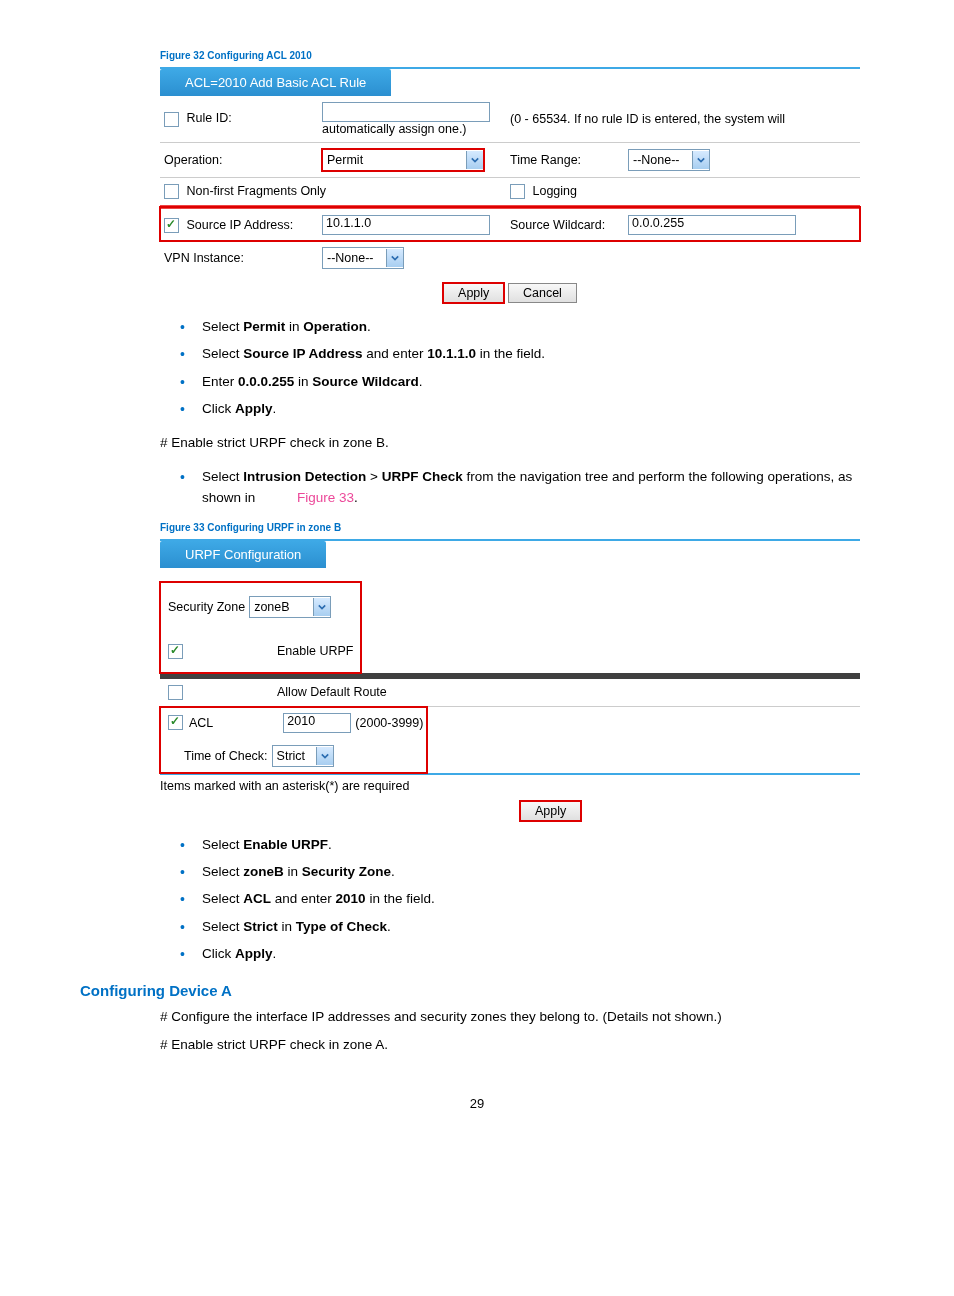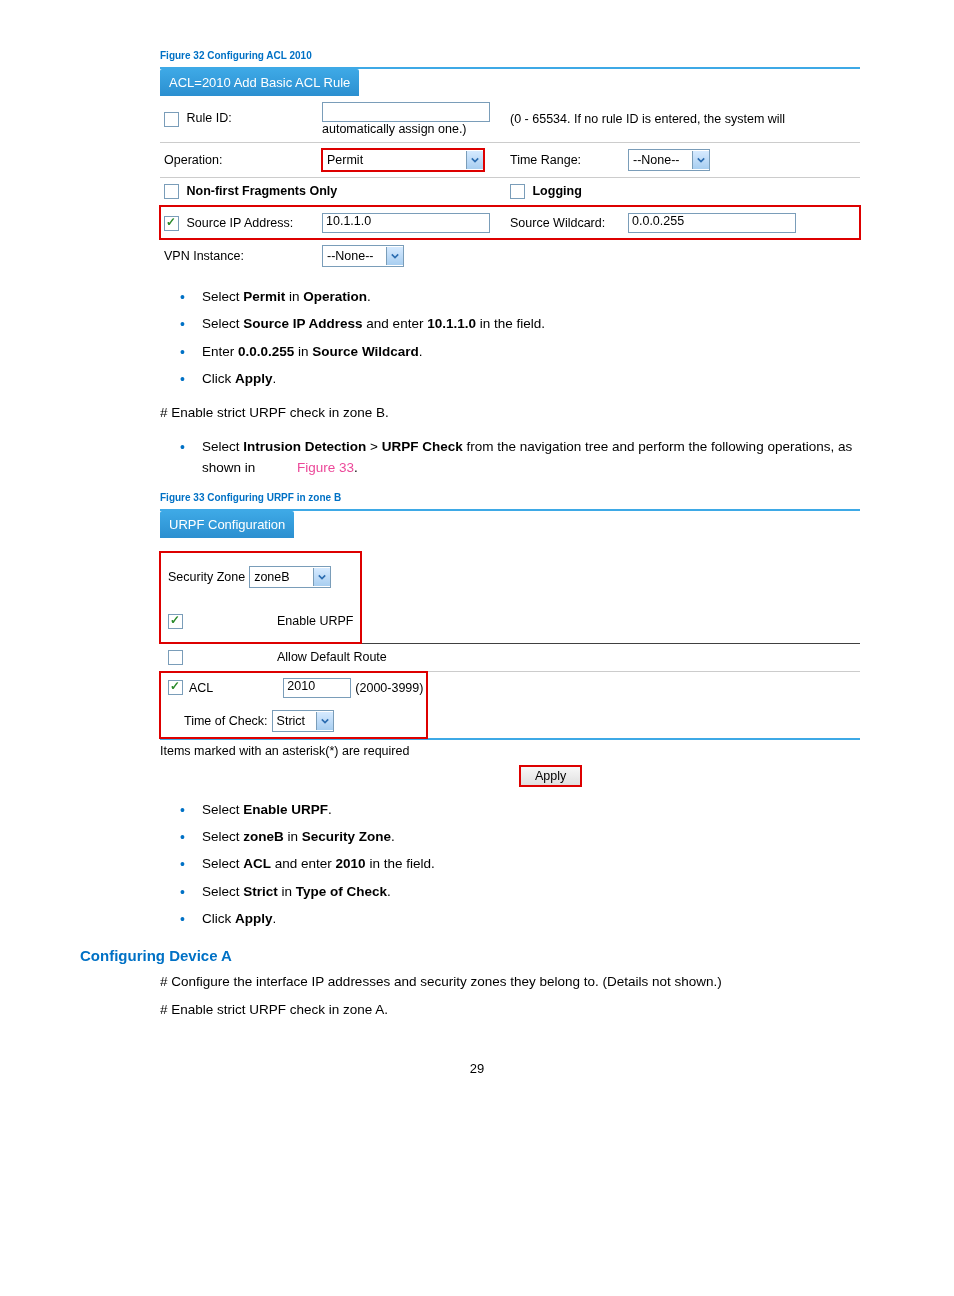--- a/index.html
+++ b/index.html
@@ -24,21 +24,21 @@
     margin: 18px 0 8px 0;
   }
   .screenshot {
     margin-left: 80px;
     width: 700px;
     border: none;
   }
   .tab-bar {
     background: linear-gradient(#3ea9e6, #2b8fd0);
     color: #fff;
-    padding: 6px 9px;
+    padding: 6px 25px;
     font-size: 13px;
     border-radius: 2px 2px 0 0;
     display: inline-block;
   }
   .panel {
     border-top: 2px solid #3ea9e6;
   }
   table.form {
     border-collapse: collapse;
     width: 100%;
@@ -175,21 +175,21 @@
           <span class="sel" style="width:80px;">
             <span class="sel-text">--None--</span>
             <span class="sel-btn">
                   <svg viewBox="0 0 10 10">
                     <path d="M1 3 L5 7 L9 3" fill="none" stroke="#2b6cb0" stroke-width="2"></path>
                   </svg>
                 </span>
           </span>
         </td>
       </tr>
-      <tr style="border-bottom:2px solid #ef4444;font-weight:bold;">
+      <tr style="border-bottom:4px solid #ef4444;">
         <td colspan="2">
           <span class="chk"></span>
           <span>Non-first Fragments Only</span>
         </td>
         <td colspan="2">
           <span class="chk"></span>
           <span>Logging</span>
         </td>
       </tr>
       <tr class="red-box">
@@ -215,20 +215,24 @@
                     <path d="M1 3 L5 7 L9 3" fill="none" stroke="#2b6cb0" stroke-width="2"></path>
                   </svg>
                 </span>
           </span>
         </td>
         <td></td>
             <td></td>
       </tr>
     </tbody>
       </table>
+    <div class="btn-row">
+      <span class="btn red-box">Apply</span>
+      <span class="btn">Cancel</span>
+    </div>
   </div>
 </div>
 
 <ul class="bullets">
   <li><span>Select </span><b>Permit</b><span> in </span><b>Operation</b><span>.</span></li>
   <li><span>Select </span><b>Source IP Address</b><span> and enter </span><b>10.1.1.0</b><span> in the field.</span></li>
   <li><span>Enter </span><b>0.0.0.255</b><span> in </span><b>Source Wildcard</b><span>.</span></li>
   <li><span>Click </span><b>Apply</b><span>.</span></li>
 </ul>
 
@@ -254,21 +258,21 @@
                   <path d="M1 3 L5 7 L9 3" fill="none" stroke="#2b6cb0" stroke-width="2"></path>
                 </svg>
               </span>
           </span>
         </div>
         <div class="urpf-row" style="margin-top:14px;">
           <span class="chk checked"></span>
           <span style="margin-left:90px;">Enable URPF</span>
         </div>
       </div>
-      <div class="urpf-row" style="border-top:1px solid #404040;border-bottom:1px solid #ccc;">
+      <div class="urpf-row" style="border-top:6px solid #404040;border-bottom:1px solid #ccc;">
         <span class="chk" style="margin-left:4px;"></span>
         <span style="margin-left:90px;">Allow Default Route</span>
       </div>
       <div class="red-box" style="display:inline-block;">
         <div class="urpf-row">
           <span class="chk checked" style="margin-left:4px;"></span>
           <span style="margin-left:2px;">ACL</span>
           <span class="txt-input" style="width:60px;margin-left:70px;">2010</span>
           <span style="margin-left:4px;">(2000-3999)</span>
         </div>

